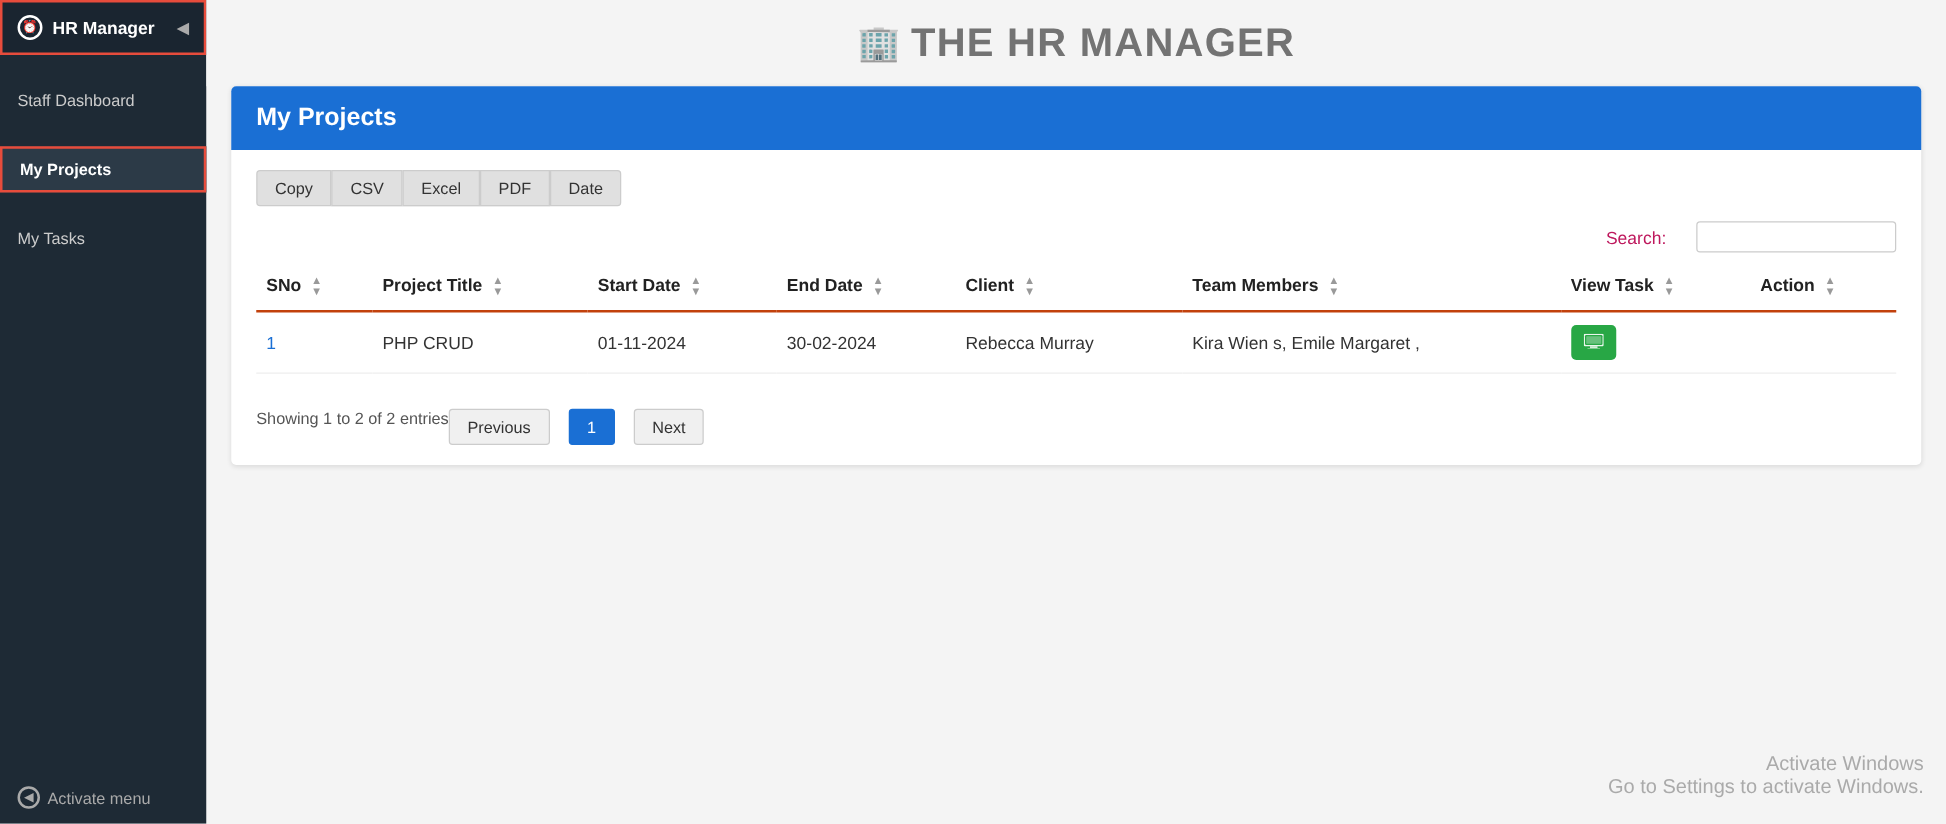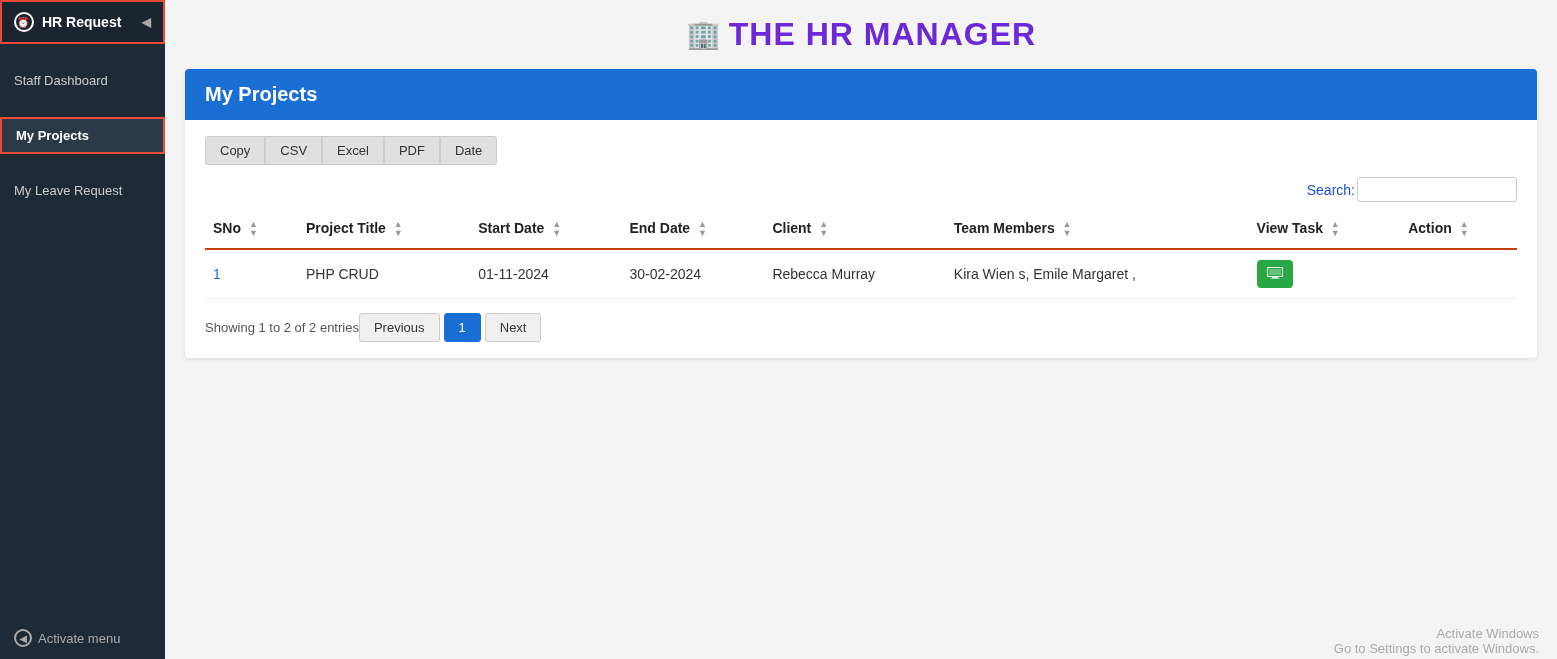--- a/index.html
+++ b/index.html
@@ -97,21 +97,21 @@
       align-items: center;
       justify-content: center;
       background: #f4f4f4;
     }
     .page-header .brand-icon {
       color: #1a6fd4;
       font-size: 28px;
       margin-right: 8px;
     }
     .page-header h1 {
-      color: #6d28d9;
+      color: #737373;
       font-size: 32px;
       font-weight: bold;
       letter-spacing: 1px;
     }
 
     
     .card {
       margin: 0 20px 20px 20px;
       background: #fff;
       border-radius: 4px;
@@ -151,22 +151,22 @@
 
     
     .table-controls {
       display: flex;
       justify-content: flex-end;
       align-items: center;
       margin-bottom: 8px;
     }
     .table-controls label {
       font-size: 14px;
-      color: #1d4ed8;
-      margin-right: 2px;
+      color: #be185d;
+      margin-right: 24px;
     }
     .search-input {
       border: 1px solid #ccc;
       padding: 4px 8px;
       font-size: 13px;
       border-radius: 3px;
       width: 160px;
     }
 
     
@@ -222,61 +222,62 @@
       display: flex;
       align-items: center;
       margin-top: 14px;
       font-size: 13px;
       color: #555;
     }
 
     
     .pagination {
       display: flex;
-      gap: 4px;
+      gap: 15px;
+      margin-top: 14px;
     }
     .page-btn {
       padding: 6px 14px;
       border: 1px solid #ccc;
       background: #f0f0f0;
       color: #333;
       cursor: pointer;
       font-size: 13px;
       border-radius: 3px;
     }
     .page-btn.active {
       background: #1a6fd4;
       color: #fff;
       border-color: #1a6fd4;
     }
 
     
     .windows-watermark {
       position: fixed;
-      bottom: 3px;
+      bottom: 20px;
       right: 18px;
-      font-size: 13px;
+      font-size: 16px;
       color: #aaa;
       text-align: right;
       pointer-events: none;
     }
   </style>
 </head>
 <body>
 
 <nav class="sidebar">
   <div class="sidebar-header">
     <span class="clock-icon">⏰</span>
-    <span>HR Request</span>
+    <span>HR Manager</span>
     <span class="arrow-icon">◀</span>
   </div>
   <div class="sidebar-nav">
     <a>Staff Dashboard</a>
     <a class="active">My Projects</a>
-    <a>My Leave Request</a>
+    <a>My Tasks</a>
   </div>
   <div class="collapse-menu">
     <span class="circle-arrow">◀</span>
     <span>Activate menu</span>
   </div>
 </nav>
 
 <div class="main-content">
 
   <div class="page-header">

